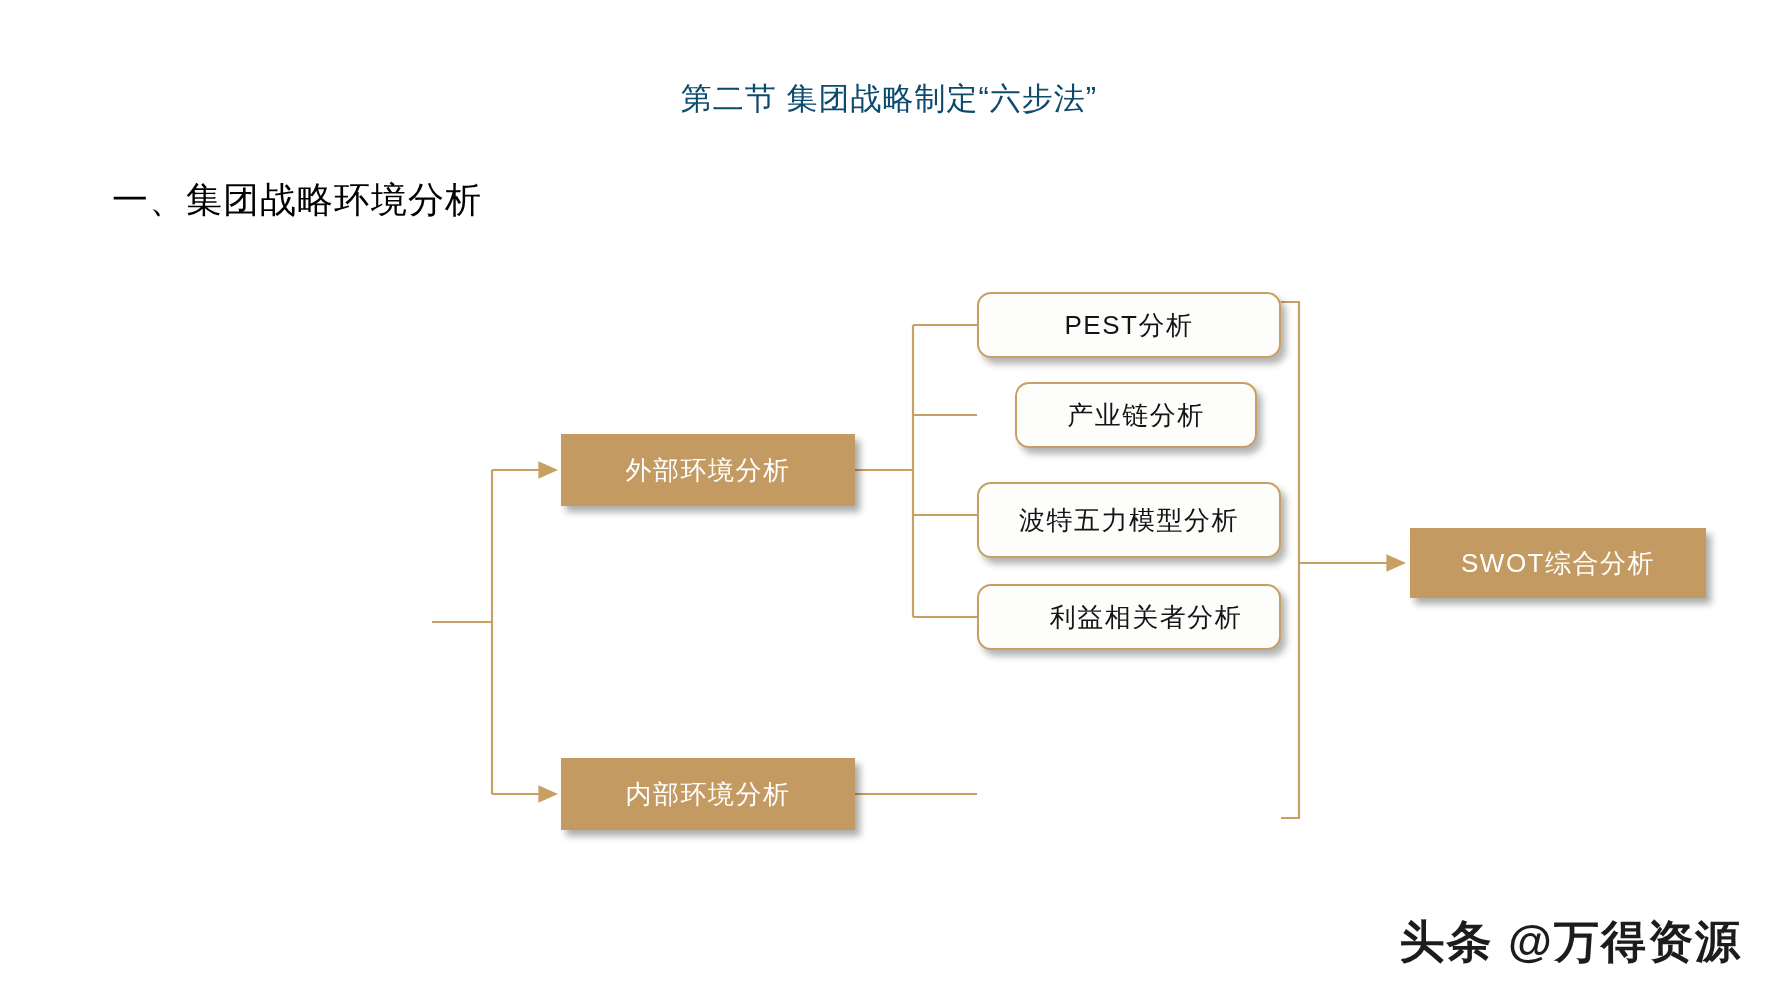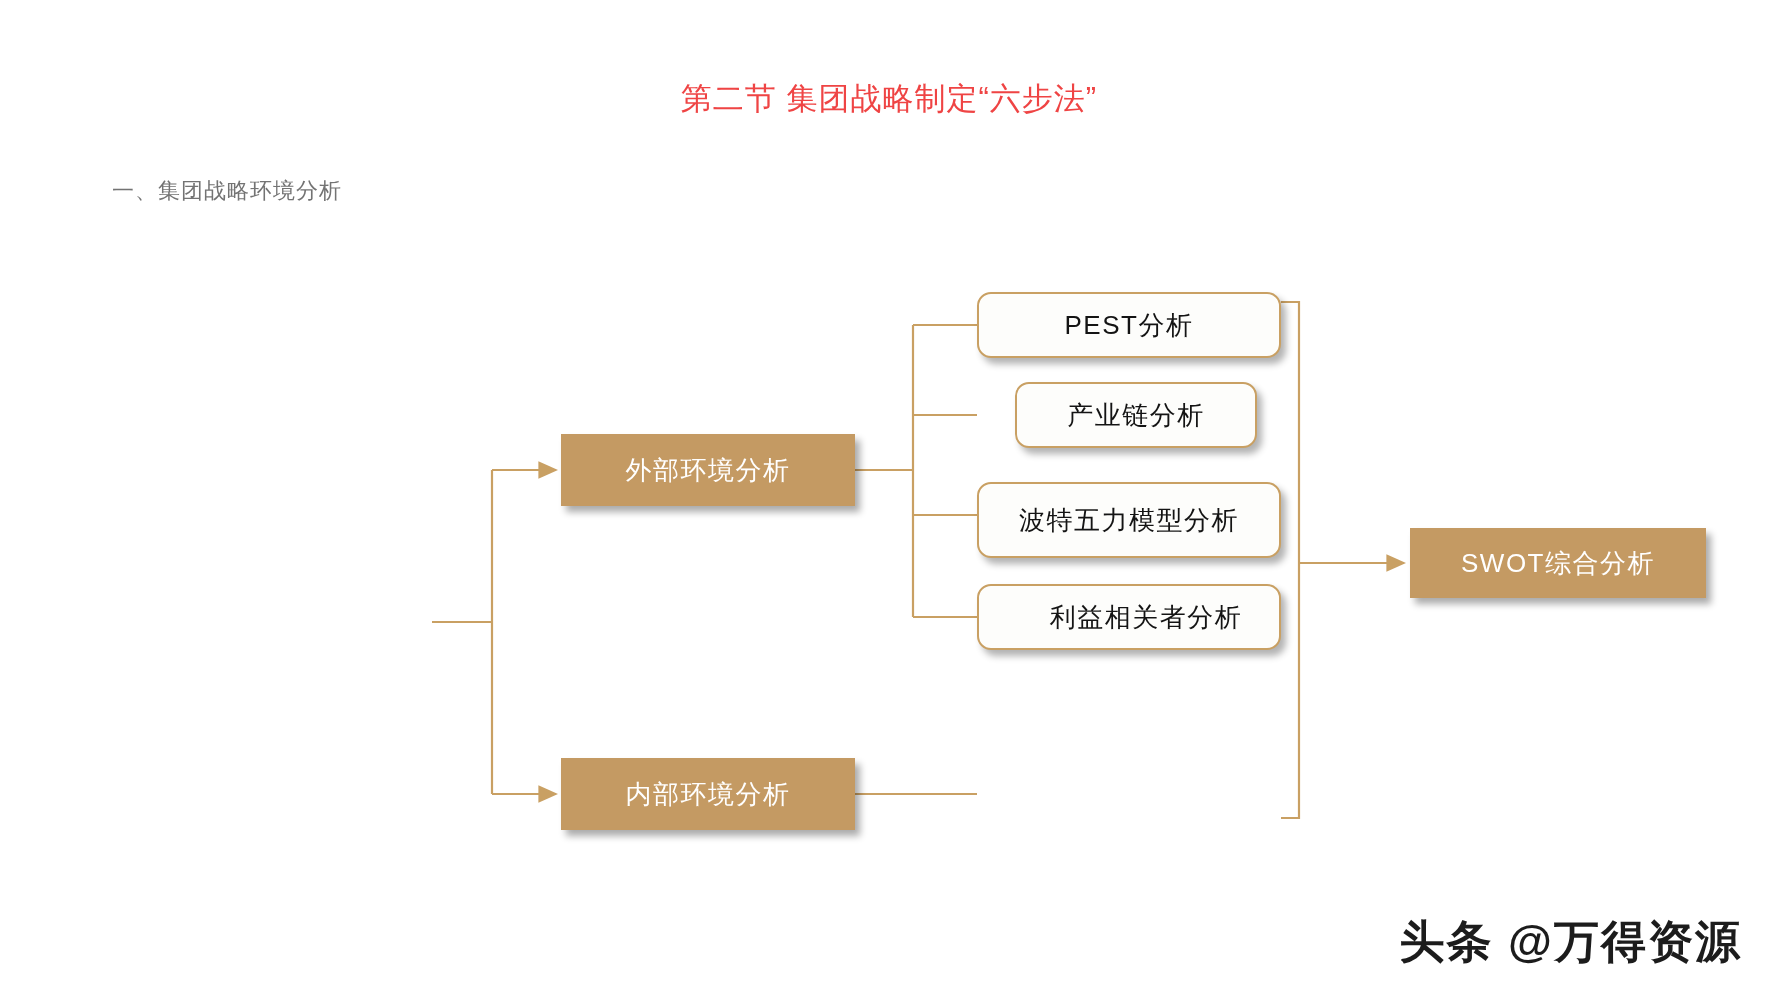--- a/index.html
+++ b/index.html
@@ -19,30 +19,30 @@
   
   #slide-title {
     position: absolute;
     top: 78px;
     left: 0;
     width: 1778px;
     text-align: center;
     font-size: 31px;
     font-weight: 400;
     letter-spacing: 1px;
-    color: #ef4444;
+    color: #0c4a6e;
     white-space: nowrap;
   }
   #slide-subtitle {
     position: absolute;
     top: 176px;
     left: 112px;
-    font-size: 22px;
+    font-size: 36px;
     font-weight: 400;
-    color: #737373;
+    color: #000000;
     letter-spacing: 1px;
     white-space: nowrap;
   }
 
   
   #diagram {
     position: absolute;
     left: 0;
     top: 0;
     width: 1778px;

